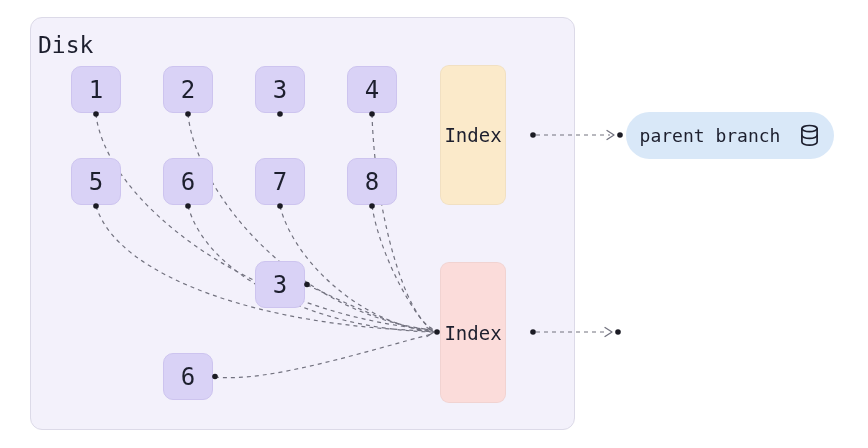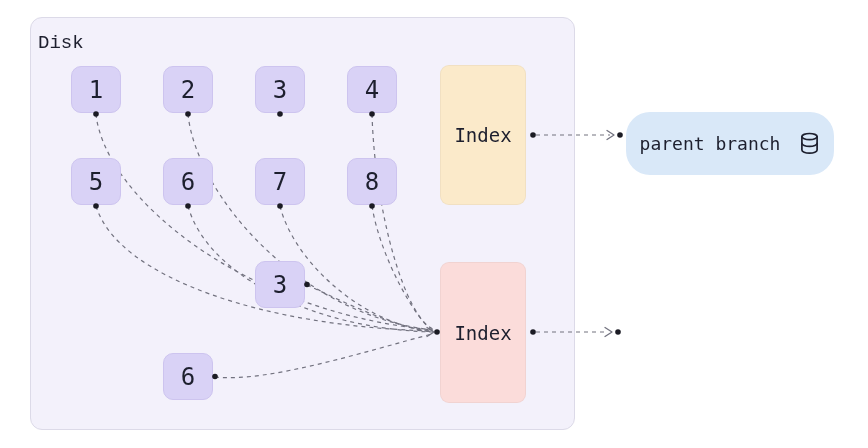--- a/index.html
+++ b/index.html
@@ -20,40 +20,40 @@
     position:relative;width:868px;height:448px;background:#ffffff;
     font-family:"DejaVu Sans Mono","Liberation Mono",monospace;
     color:var(--text-color);overflow:hidden;
   }
   .disk-panel{
     position:absolute;left:30px;top:17px;width:545px;height:413px;
     background:var(--disk-fill);border:1px solid var(--disk-border);
     border-radius:12px;box-sizing:border-box;z-index:0;
   }
   .disk-label{
-    position:absolute;left:38px;top:32px;font-size:19px;line-height:1.2;
-    color:var(--text-color);z-index:4;font-family:Liberation Mono, monospace;
+    position:absolute;left:38px;top:32px;font-size:23px;line-height:1.2;
+    color:var(--text-color);z-index:4;
   }
   svg.layer{position:absolute;left:0;top:0;z-index:1;}
   svg.layer.top{z-index:3;}
   .page-box{
     position:absolute;width:50px;height:47px;border-radius:10px;
     background:var(--page-fill);border:1px solid var(--page-border);
     box-sizing:border-box;display:flex;align-items:center;justify-content:center;
     font-size:24px;z-index:2;
   }
   .index-box{
-    position:absolute;width:86px;border-radius:9px;box-sizing:border-box;
+    position:absolute;width:66px;border-radius:9px;box-sizing:border-box;
     display:flex;align-items:center;justify-content:center;
     font-size:19px;z-index:2;border:1px solid rgba(0,0,0,0.04);
   }
   .index-parent{left:440px;top:65px;height:140px;background:var(--parent-index-fill);}
   .index-child{left:440px;top:262px;height:141px;background:var(--child-index-fill);}
   .branch-pill{
-    position:absolute;height:63px;border-radius:24px;box-sizing:border-box;
+    position:absolute;height:47px;border-radius:24px;box-sizing:border-box;
     display:flex;align-items:center;justify-content:center;gap:19px;
     font-size:18px;z-index:2;
   }
   .branch-parent{left:626px;top:112px;width:208px;background:var(--parent-branch-fill);}
   .branch-child{left:626px;top:310px;width:200px;background:var(--child-branch-fill);}
   .db-icon{flex:0 0 auto;display:block;}
   .edge{fill:none;stroke:var(--line-color);stroke-width:1.2;stroke-dasharray:4 4;}
   .arrowhead{fill:none;stroke:var(--line-color);stroke-width:1.3;stroke-linecap:round;stroke-linejoin:round;}
   .anchor-dot{fill:var(--dot-color);stroke:none;}
 </style>

